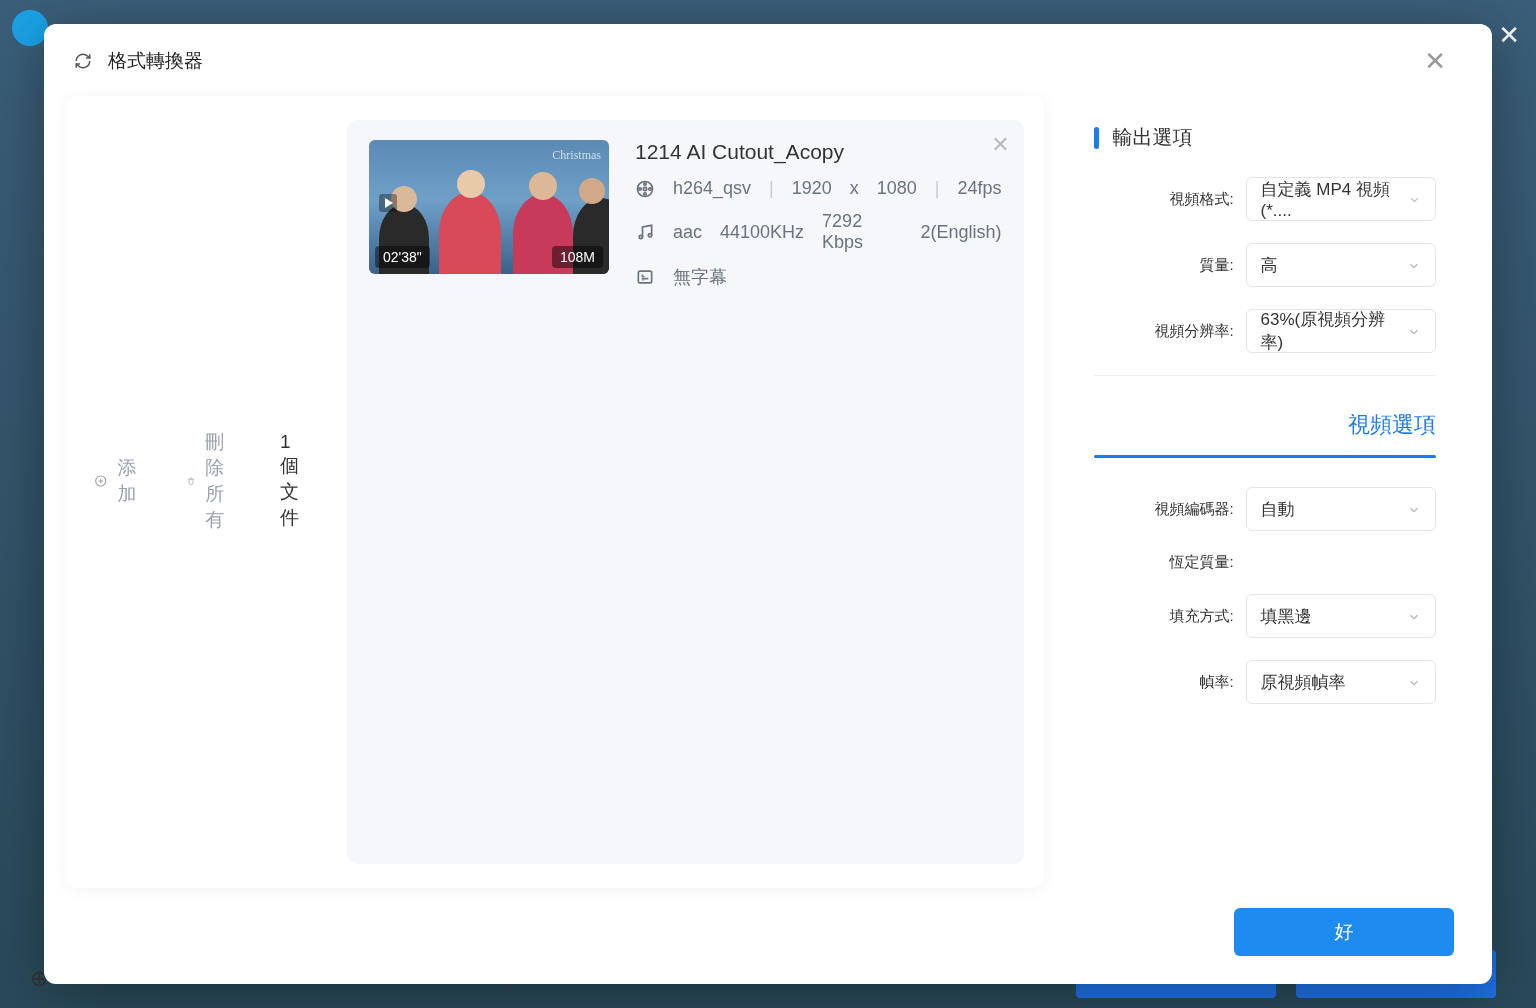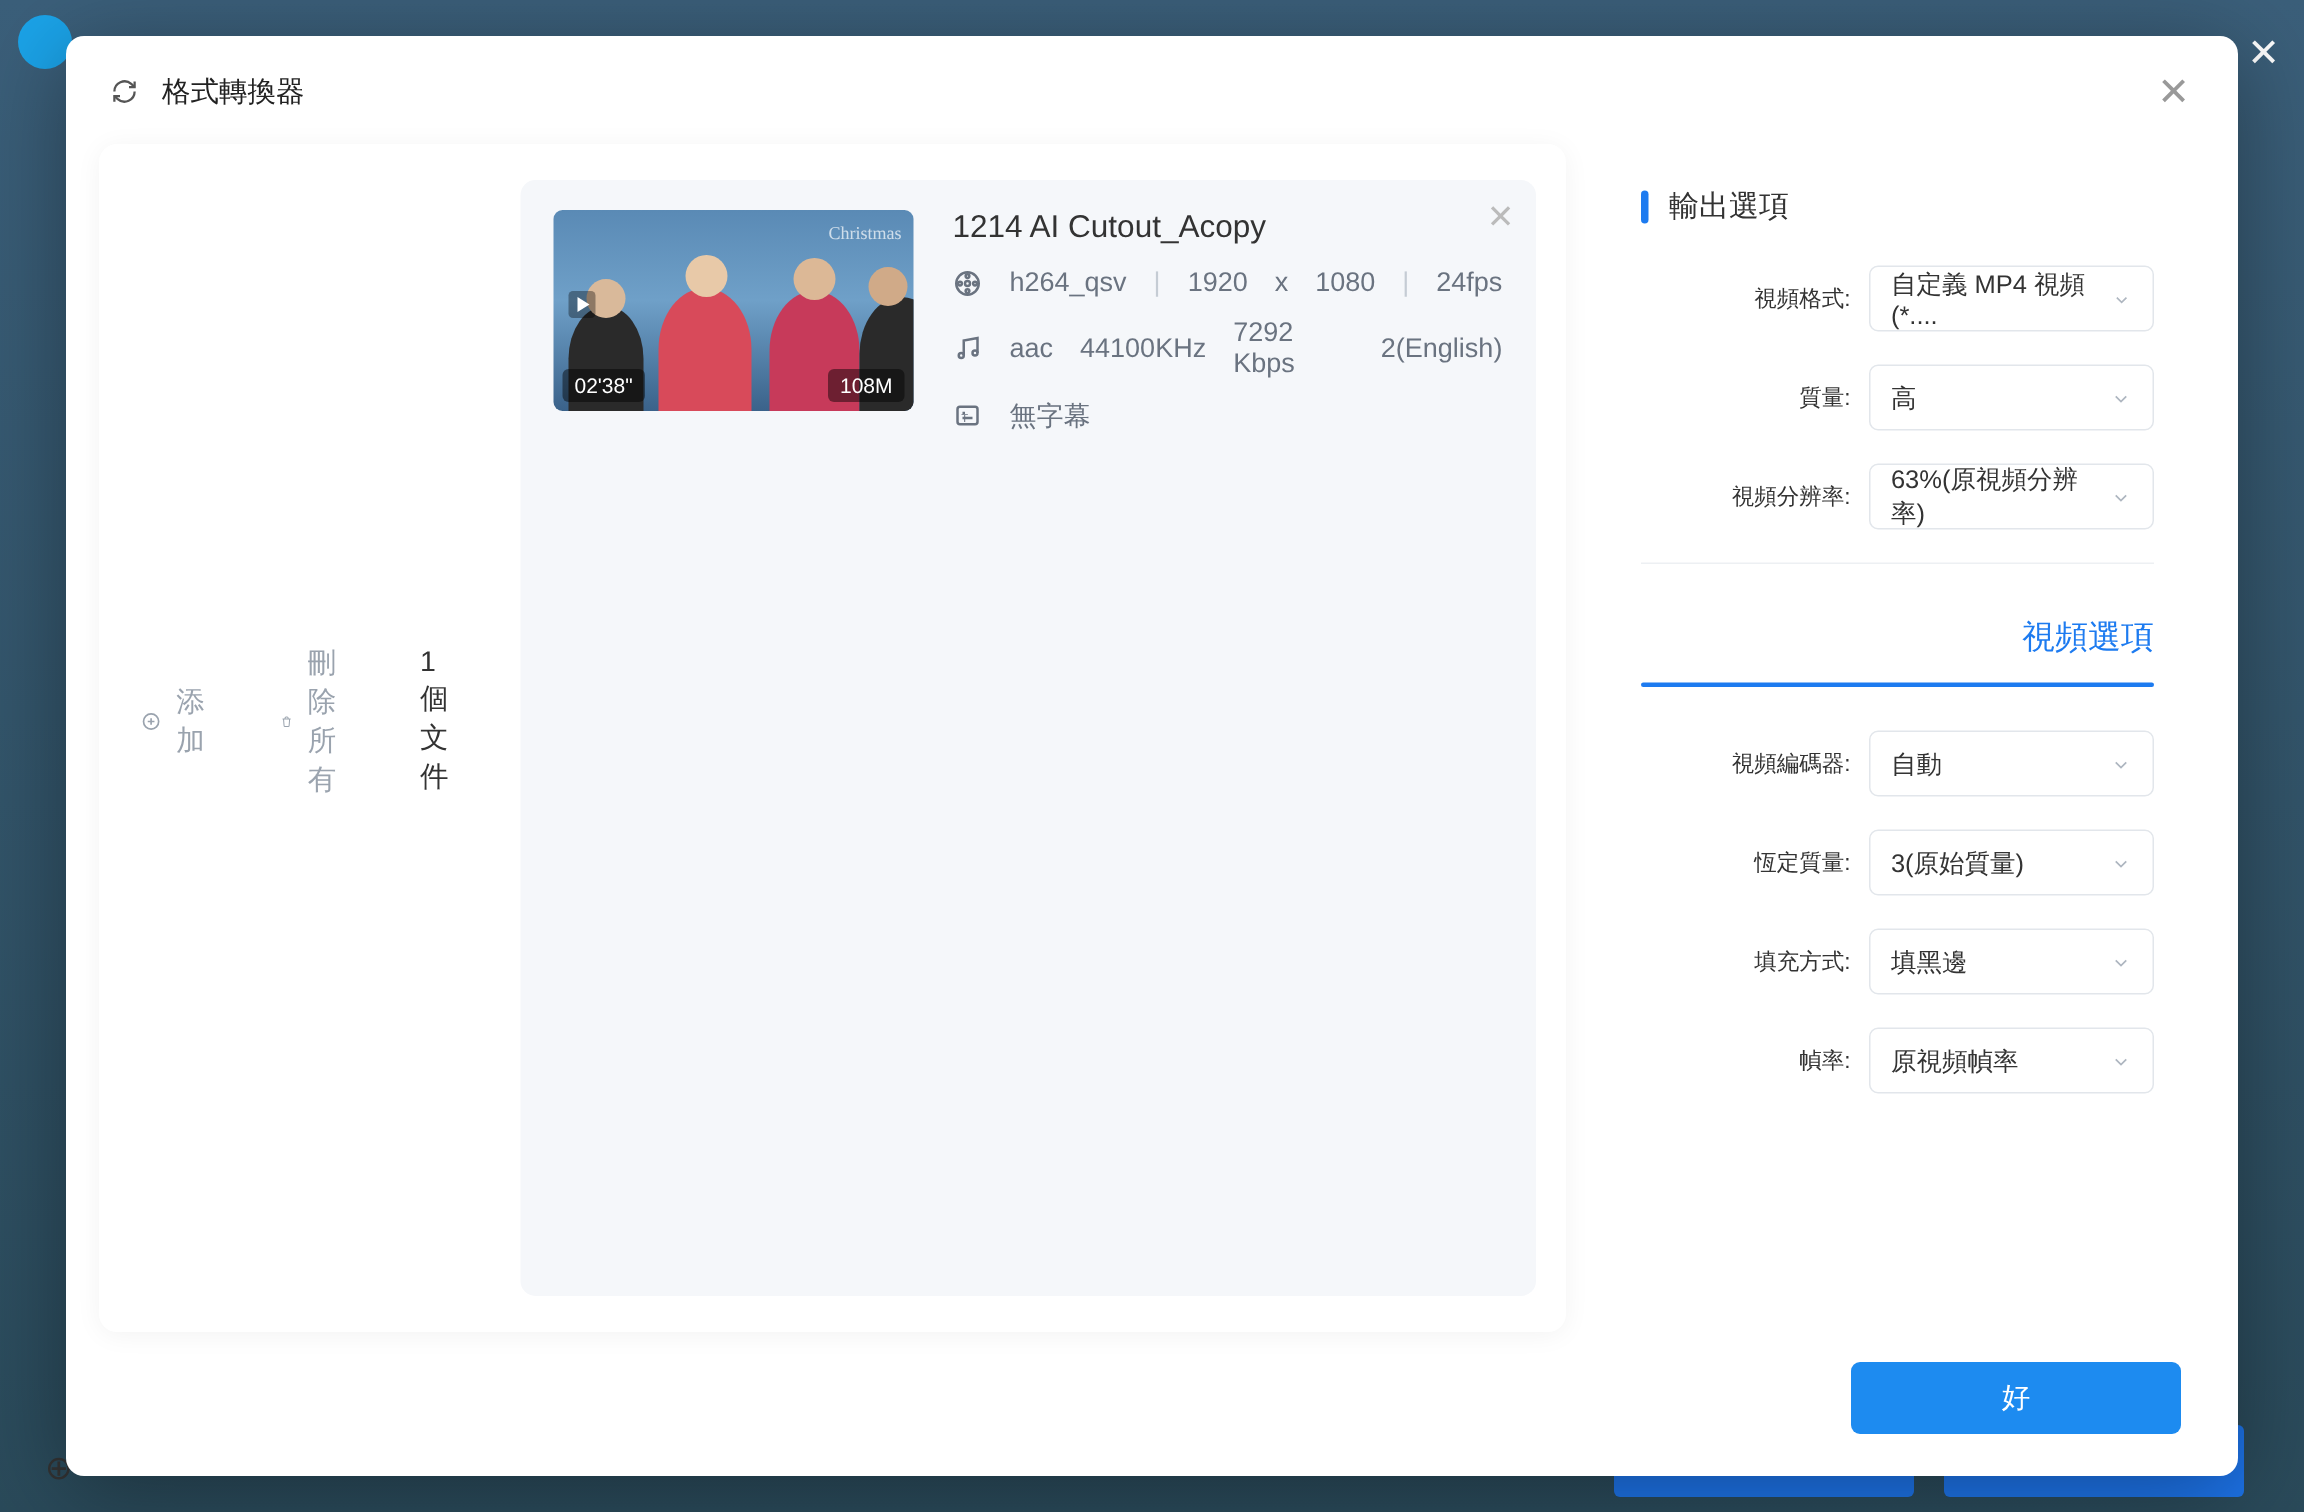--- a/index.html
+++ b/index.html
@@ -28,21 +28,21 @@
 
 .modal {
   position: absolute;
   top: 24px; left: 44px; right: 44px; bottom: 24px;
   background: #fff;
   border-radius: 12px;
   box-shadow: 0 10px 60px rgba(0,0,0,.35);
   display: flex; flex-direction: column;
 }
 .modal-header {
-  padding: 20px 24px 18px 30px;
+  padding: 20px 38px 18px 30px;
   display: flex; align-items: center;
 }
 .modal-header .refresh-icon {
   width: 18px; height: 18px; margin-right: 16px;
   color: #555;
 }
 .modal-header .refresh-icon svg { width:100%; height:100%; }
 .modal-title { font-size: 19px; font-weight: 500; color: #222; }
 .modal-close {
   margin-left: auto; font-size: 26px; color: #999; cursor: pointer;
@@ -289,26 +289,20 @@
         <div class="form-label">視頻編碼器:</div>
         <div class="select">
           <span>自動</span>
           <span class="chev"><svg viewBox="0 0 24 24" fill="none" stroke="currentColor" stroke-width="2">
                 <path d="M6 9l6 6 6-6"></path>
               </svg></span>
         </div>
       </div>
       <div class="form-row">
         <div class="form-label">恆定質量:</div>
-        <div class="select">
-          <span>3(原始質量)</span>
-          <span class="chev"><svg viewBox="0 0 24 24" fill="none" stroke="currentColor" stroke-width="2">
-                <path d="M6 9l6 6 6-6"></path>
-              </svg></span>
-        </div>
       </div>
       <div class="form-row">
         <div class="form-label">填充方式:</div>
         <div class="select">
           <span>填黑邊</span>
           <span class="chev"><svg viewBox="0 0 24 24" fill="none" stroke="currentColor" stroke-width="2">
                 <path d="M6 9l6 6 6-6"></path>
               </svg></span>
         </div>
       </div>

